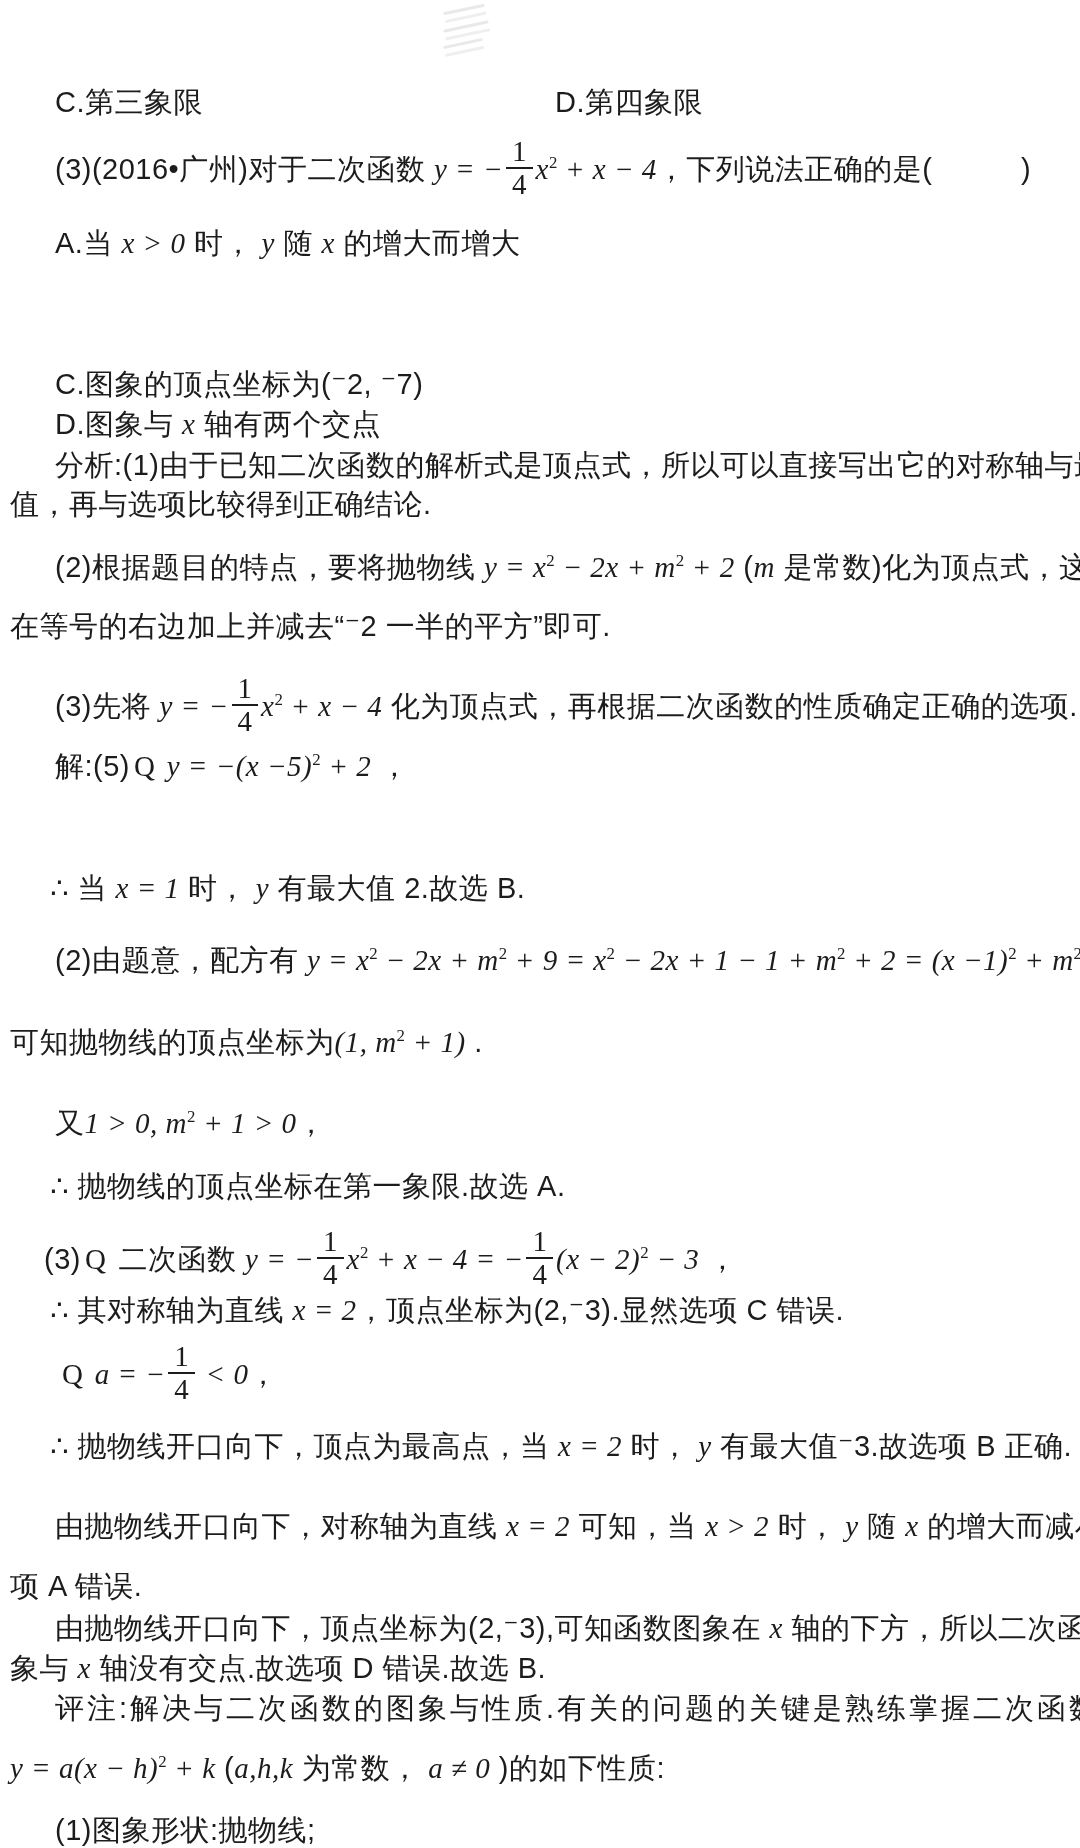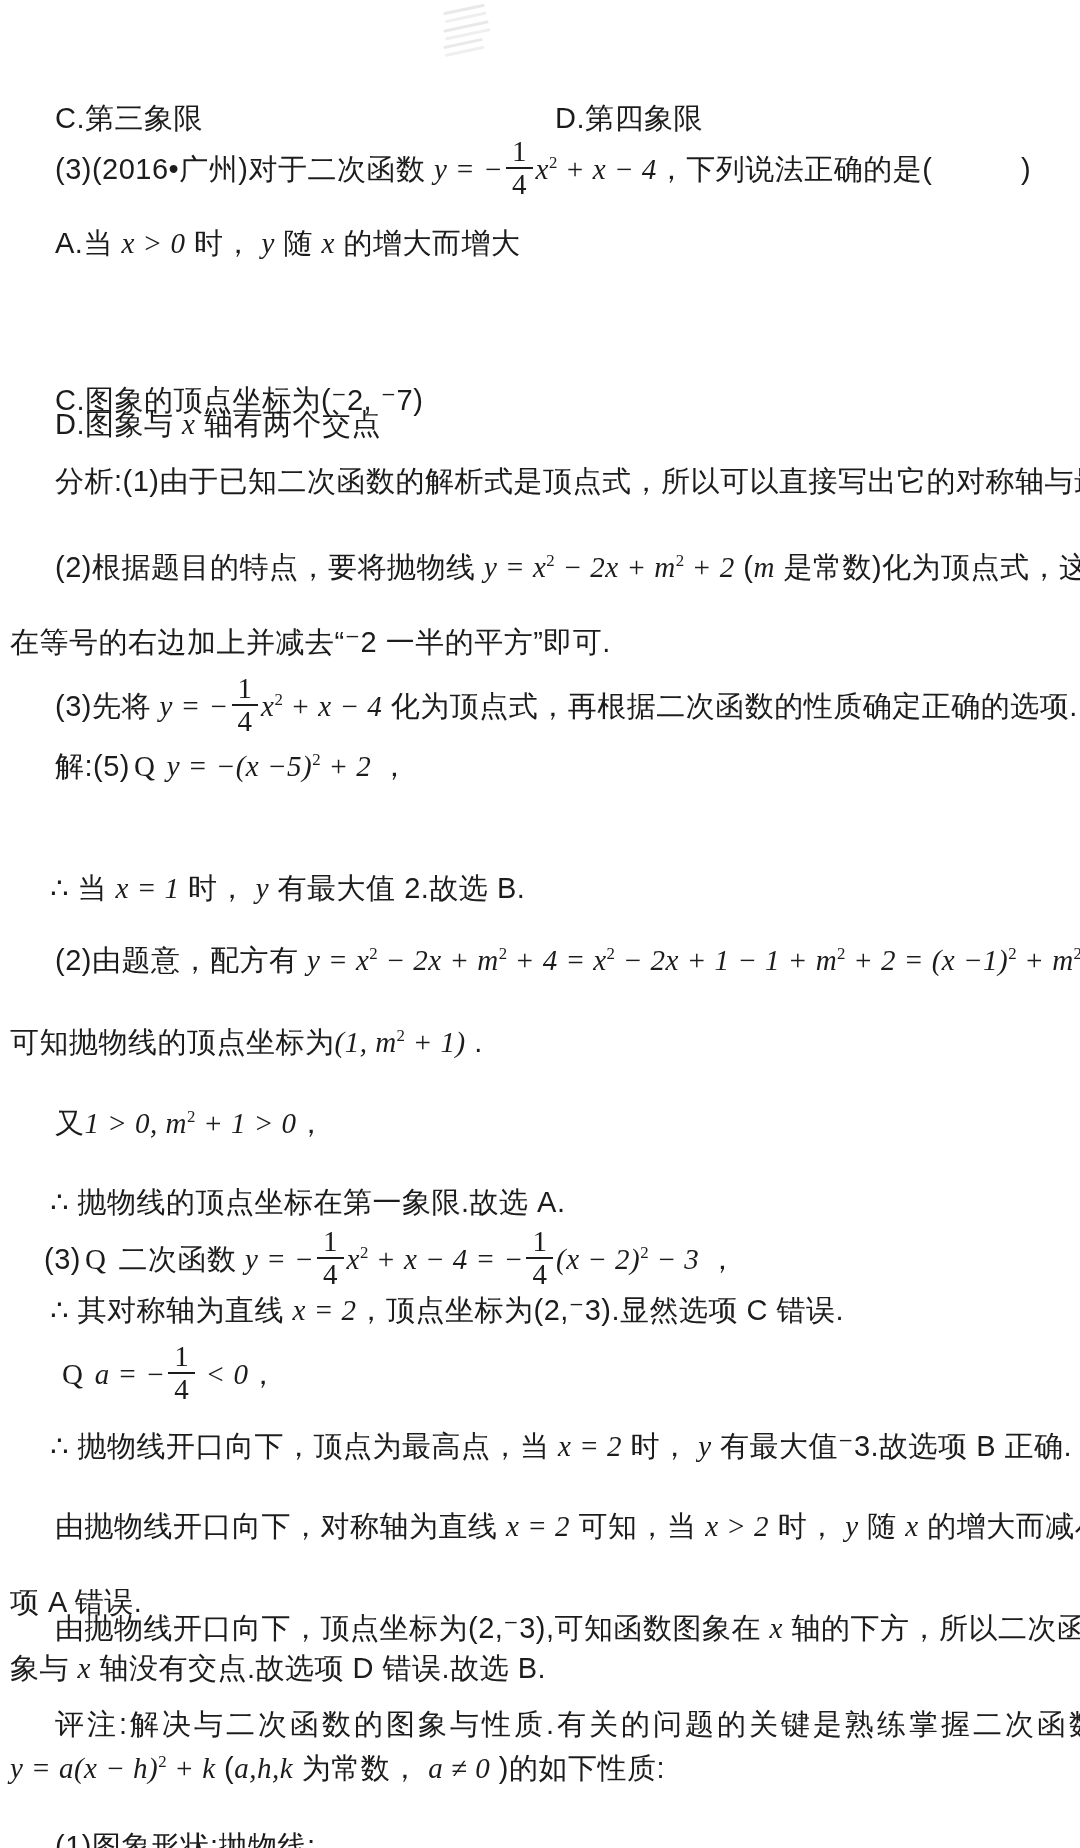--- a/index.html
+++ b/index.html
@@ -1,19 +1,19 @@
 <!DOCTYPE html>
 <html><head>
 <meta charset="utf-8">
 <style>
   html,body{margin:0;padding:0;background:#ffffff;}
   .page{position:relative;width:1080px;height:1848px;background:#ffffff;overflow:hidden;
         font-family:"Liberation Serif","DejaVu Serif",serif;color:#1c1c1c;}
   .line{position:absolute;white-space:nowrap;font-size:29px;line-height:1.3;color:#1c1c1c;}
-  .c{font-family:"Liberation Sans","DejaVu Sans",sans-serif;letter-spacing:0.5px;margin-top:16px;}
+  .c{font-family:"Liberation Sans","DejaVu Sans",sans-serif;letter-spacing:0.5px;}
   .m{font-family:"Liberation Serif","DejaVu Serif",serif;font-style:italic;letter-spacing:0.5px;}
   .q{font-family:"Liberation Serif","DejaVu Serif",serif;font-style:normal;padding:0 4px;}
   sup{font-size:58%;line-height:0;letter-spacing:0;font-family:"Liberation Serif","DejaVu Serif",serif;}
   .frac{display:inline-flex;flex-direction:column;align-items:center;vertical-align:middle;
         font-family:"Liberation Serif","DejaVu Serif",serif;font-style:normal;line-height:1.08;
         margin:0 3px;transform:translateY(-4px);}
   .frac .num{padding:0 6px;}
   .frac .den{border-top:2px solid #1c1c1c;padding:0 6px;}
   .spread{letter-spacing:3px;}
   
@@ -43,36 +43,37 @@
       </span><span class="m">x</span><sup>2</sup><span class="m"> + x − 4</span><span class="c">，下列说法正确的是(　　　)</span></div>
 
   <div class="line" style="left:55px;top:225px"><span class="c">A.当 </span><span class="m">x &gt; 0</span><span class="c"> 时， </span><span class="m">y</span><span class="c"> 随 </span><span class="m">x</span><span class="c"> 的增大而增大</span></div>
 
 
   <div class="line c" style="left:55px;top:366px"><span>C.图象的顶点坐标为(⁻2, ⁻7)</span></div>
 
   <div class="line" style="left:55px;top:406px"><span class="c">D.图象与 </span><span class="m">x</span><span class="c"> 轴有两个交点</span></div>
 
   <div class="line c" style="left:55px;top:447px"><span>分析:(1)由于已知二次函数的解析式是顶点式，所以可以直接写出它的对称轴与最</span></div>
+  <div class="line c" style="left:10px;top:486px"><span>值，再与选项比较得到正确结论.</span></div>
 
   <div class="line" style="left:55px;top:549px"><span class="c">(2)根据题目的特点，要将抛物线 </span><span class="m">y = x</span><sup>2</sup><span class="m"> − 2x + m</span><sup>2</sup><span class="m"> + 2</span><span class="c">  (</span><span class="m">m</span><span class="c"> 是常数)化为顶点式，这只要</span></div>
 
   <div class="line c" style="left:10px;top:608px"><span>在等号的右边加上并减去“⁻2 一半的平方”即可.</span></div>
 
   <div class="line" style="left:55px;top:677px"><span class="c">(3)先将 </span><span class="m">y = −</span><span class="frac">
         <span class="num">1</span>
         <span class="den">4</span>
       </span><span class="m">x</span><sup>2</sup><span class="m"> + x − 4</span><span class="c"> 化为顶点式，再根据二次函数的性质确定正确的选项.</span></div>
 
   <div class="line" style="left:55px;top:748px"><span class="c">解:(5)</span><span class="q">Q</span><span class="m"> y = −(x −5)</span><sup>2</sup><span class="m"> + 2</span><span class="c"> ，</span></div>
 
 
   <div class="line" style="left:50px;top:870px"><span class="c">∴ 当 </span><span class="m">x = 1</span><span class="c"> 时， </span><span class="m">y</span><span class="c"> 有最大值 2.故选 B.</span></div>
 
-  <div class="line" style="left:55px;top:942px"><span class="c">(2)由题意，配方有 </span><span class="m">y = x</span><sup>2</sup><span class="m"> − 2x + m</span><sup>2</sup><span class="m"> + 4 = x</span><sup>2</sup><span class="m"> − 2x + 1 − 1 + m</span><sup>2</sup><span class="m"> + 2 = (x −1)</span><sup>2</sup><span class="m"> + m</span><sup>2</sup></div>
+  <div class="line" style="left:55px;top:942px"><span class="c">(2)由题意，配方有 </span><span class="m">y = x</span><sup>2</sup><span class="m"> − 2x + m</span><sup>2</sup><span class="m"> + 9 = x</span><sup>2</sup><span class="m"> − 2x + 1 − 1 + m</span><sup>2</sup><span class="m"> + 2 = (x −1)</span><sup>2</sup><span class="m"> + m</span><sup>2</sup></div>
 
   <div class="line" style="left:10px;top:1024px"><span class="c">可知抛物线的顶点坐标为</span><span class="m">(1, m</span><sup>2</sup><span class="m"> + 1)</span><span class="c"> .</span></div>
 
   <div class="line" style="left:55px;top:1105px"><span class="c">又</span><span class="m">1 &gt; 0, m</span><sup>2</sup><span class="m"> + 1 &gt; 0</span><span class="c">，</span></div>
 
   <div class="line c" style="left:50px;top:1168px"><span>∴ 抛物线的顶点坐标在第一象限.故选 A.</span></div>
 
   <div class="line" style="left:44px;top:1230px"><span class="c">(3)</span><span class="q">Q</span><span class="c"> 二次函数 </span><span class="m">y = −</span><span class="frac">
         <span class="num">1</span>
         <span class="den">4</span>

